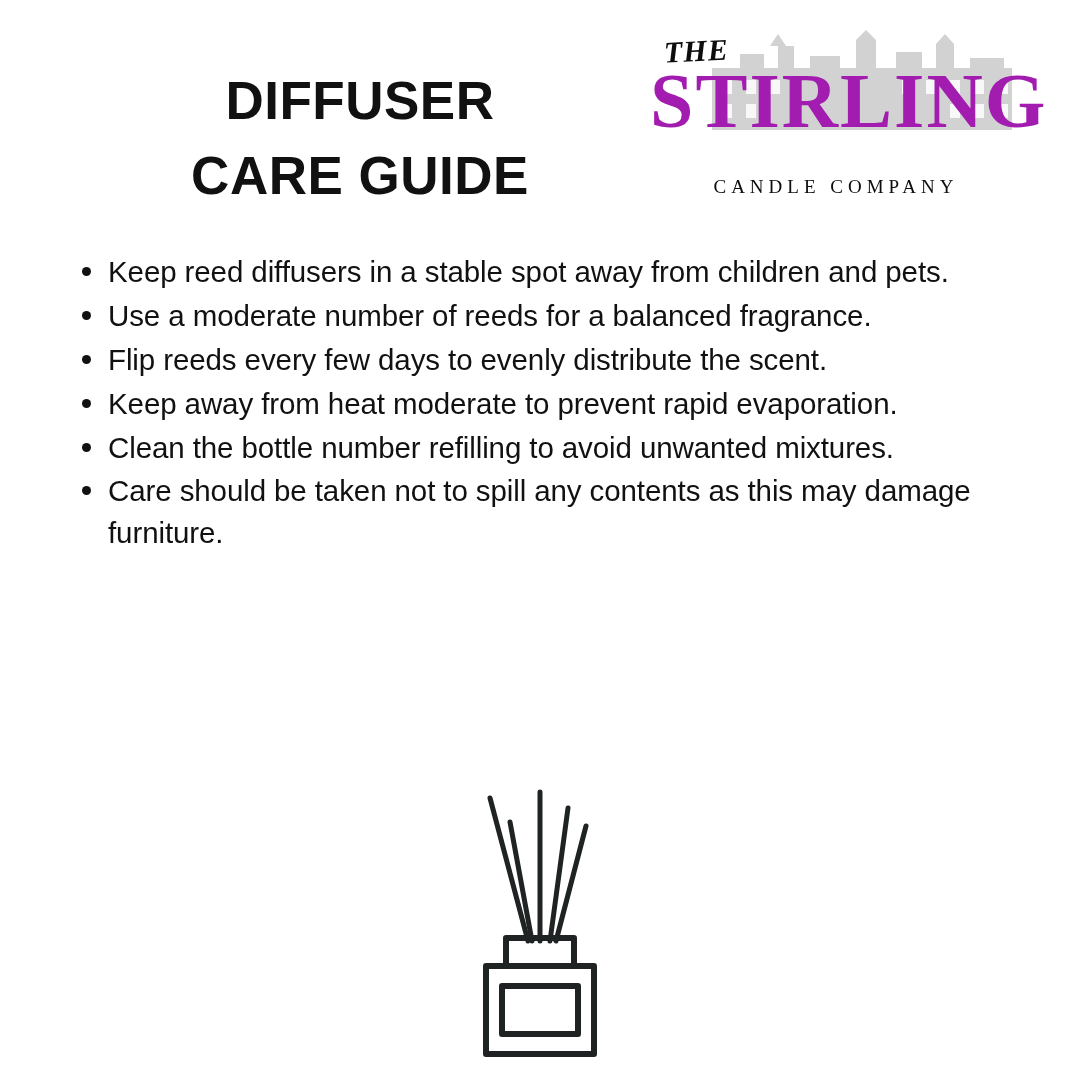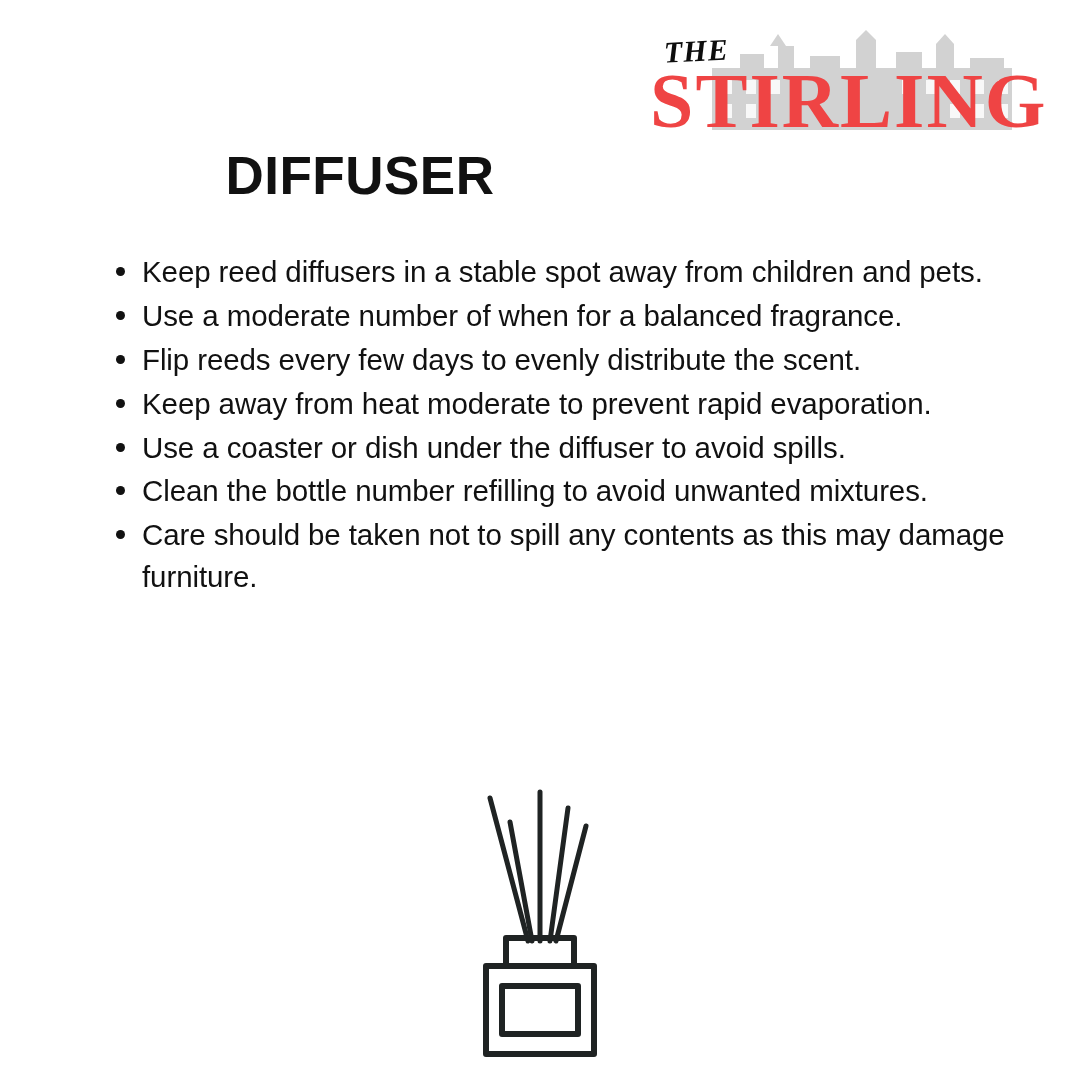--- a/index.html
+++ b/index.html
@@ -76,37 +76,37 @@
     position: absolute;
     top: 34px;
     left: 0;
     width: 372px;
     text-align: center;
     font-family: "Liberation Serif", serif;
     font-weight: 700;
     font-size: 78px;
     line-height: 1;
     letter-spacing: 2px;
-    color: #ef4444;
+    color: #a21caf;
   }
   .logo-sub {
     position: absolute;
     top: 148px;
     left: 0;
     width: 372px;
     text-align: center;
     font-family: "Liberation Serif", serif;
     font-size: 19px;
     letter-spacing: 5px;
     color: #0d0d0d;
   }
 
   
   .list-wrap {
-    padding: 38px 60px 0 84px;
+    padding: 38px 60px 0 50px;
     box-sizing: border-box;
   }
   ul.care-list {
     margin: 0;
     padding: 0 0 0 32px;
     list-style: none;
   }
   ul.care-list li {
     position: relative;
     font-size: 29.5px;
@@ -139,20 +139,21 @@
 </style>
 </head>
 <body>
 
 <div class="page">
 
   <div class="header">
 
     <div class="title-block">
       <div class="title-line">DIFFUSER</div>
+      <div class="title-line">CARE GUIDE</div>
     </div>
 
     <div class="logo-block">
       <svg class="logo-art" viewBox="0 0 372 150" aria-hidden="true">
         <g fill="#d2d2d2">
           <rect x="62" y="40" width="300" height="62"></rect>
           <rect x="90" y="26" width="24" height="18"></rect>
           <rect x="128" y="18" width="16" height="26"></rect>
           <rect x="160" y="28" width="30" height="16"></rect>
           <rect x="206" y="12" width="20" height="32"></rect>
@@ -174,31 +175,31 @@
           <rect x="348" y="52" width="10" height="14"></rect>
           <rect x="72" y="76" width="10" height="14"></rect>
           <rect x="96" y="76" width="10" height="14"></rect>
           <rect x="300" y="76" width="10" height="14"></rect>
           <rect x="324" y="76" width="10" height="14"></rect>
           <rect x="348" y="76" width="10" height="14"></rect>
         </g>
       </svg>
       <div class="logo-the">THE</div>
       <div class="logo-main">STIRLING</div>
+      <div class="logo-sub">CANDLE COMPANY</div>
     </div>
 
   </div>
 
   <div class="list-wrap">
     <ul class="care-list">
       <li>Keep reed diffusers in a stable spot away from children and pets.</li>
-      <li>Use a moderate number of when for a balanced fragrance.</li>
+      <li>Use a moderate number of reeds for a balanced fragrance.</li>
       <li>Flip reeds every few days to evenly distribute the scent.</li>
       <li>Keep away from heat moderate to prevent rapid evaporation.</li>
-      <li>Use a coaster or dish under the diffuser to avoid spills.</li>
       <li>Clean the bottle number refilling to avoid unwanted mixtures.</li>
       <li>Care should be taken not to spill any contents as this may damage furniture.</li>
     </ul>
   </div>
 
   <div class="illustration">
     <svg width="200" height="280" viewBox="0 0 200 280" aria-hidden="true">
       <g stroke="#1f2323" stroke-width="5" stroke-linecap="round" fill="none">
         <line x1="50" y1="12" x2="88" y2="155"></line>
         <line x1="70" y1="36" x2="92" y2="155"></line>

